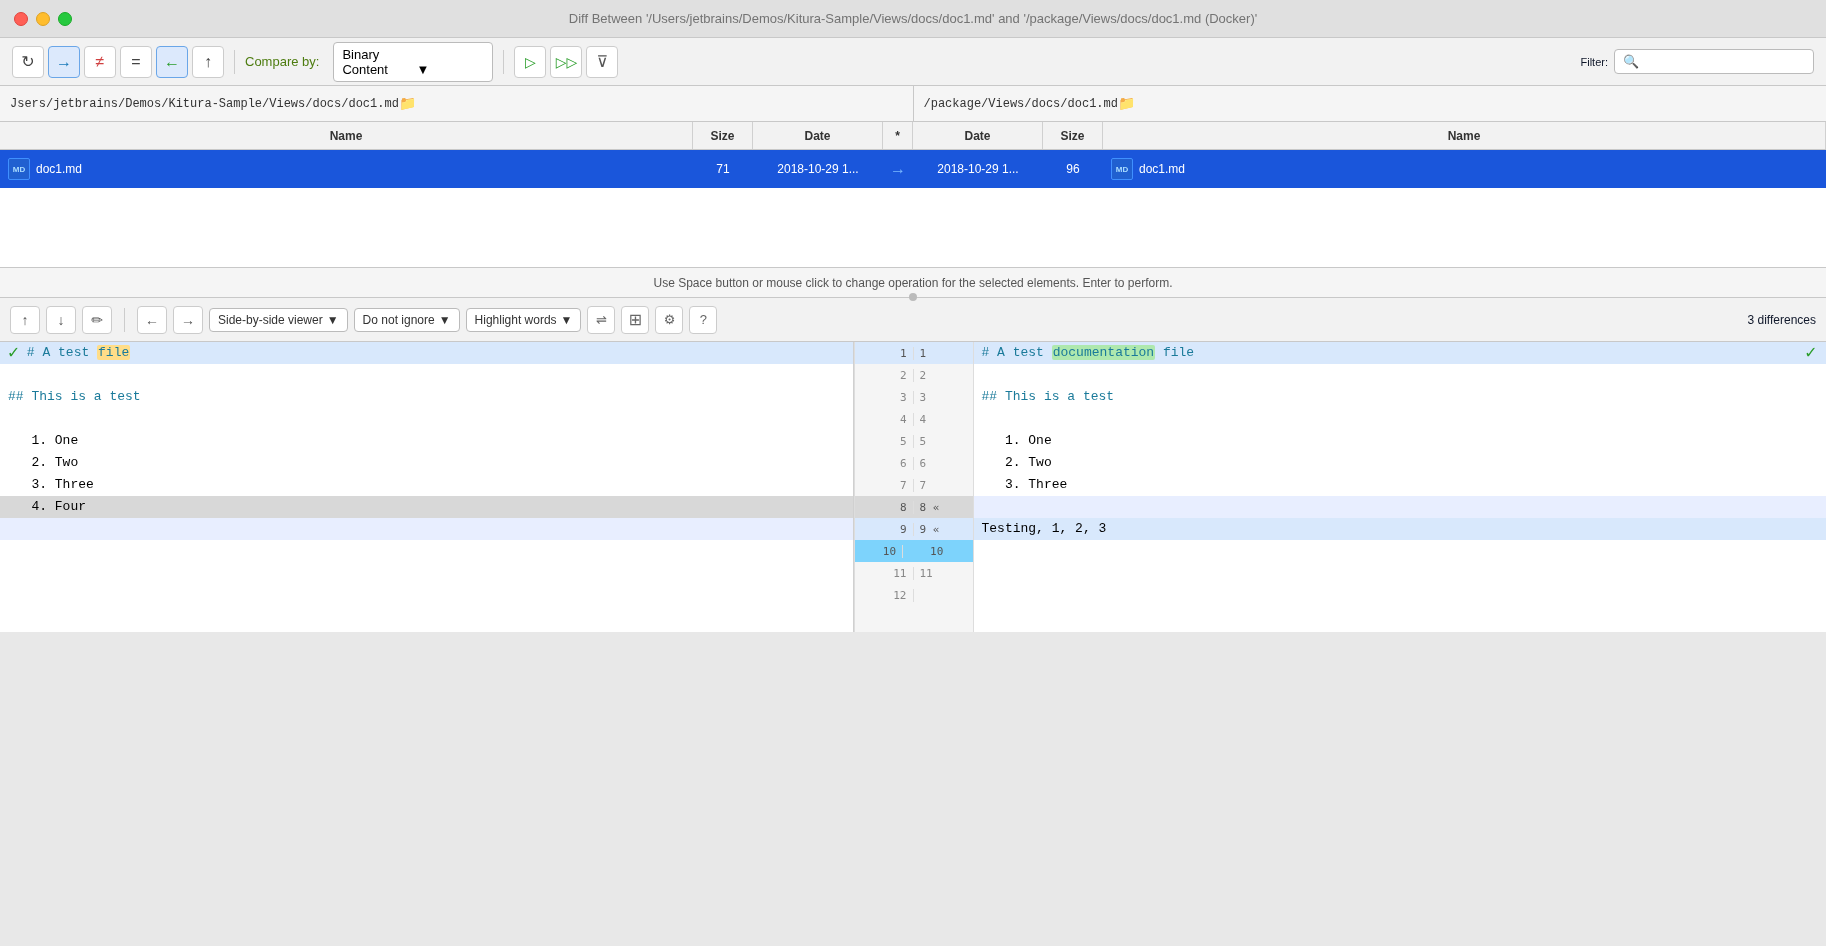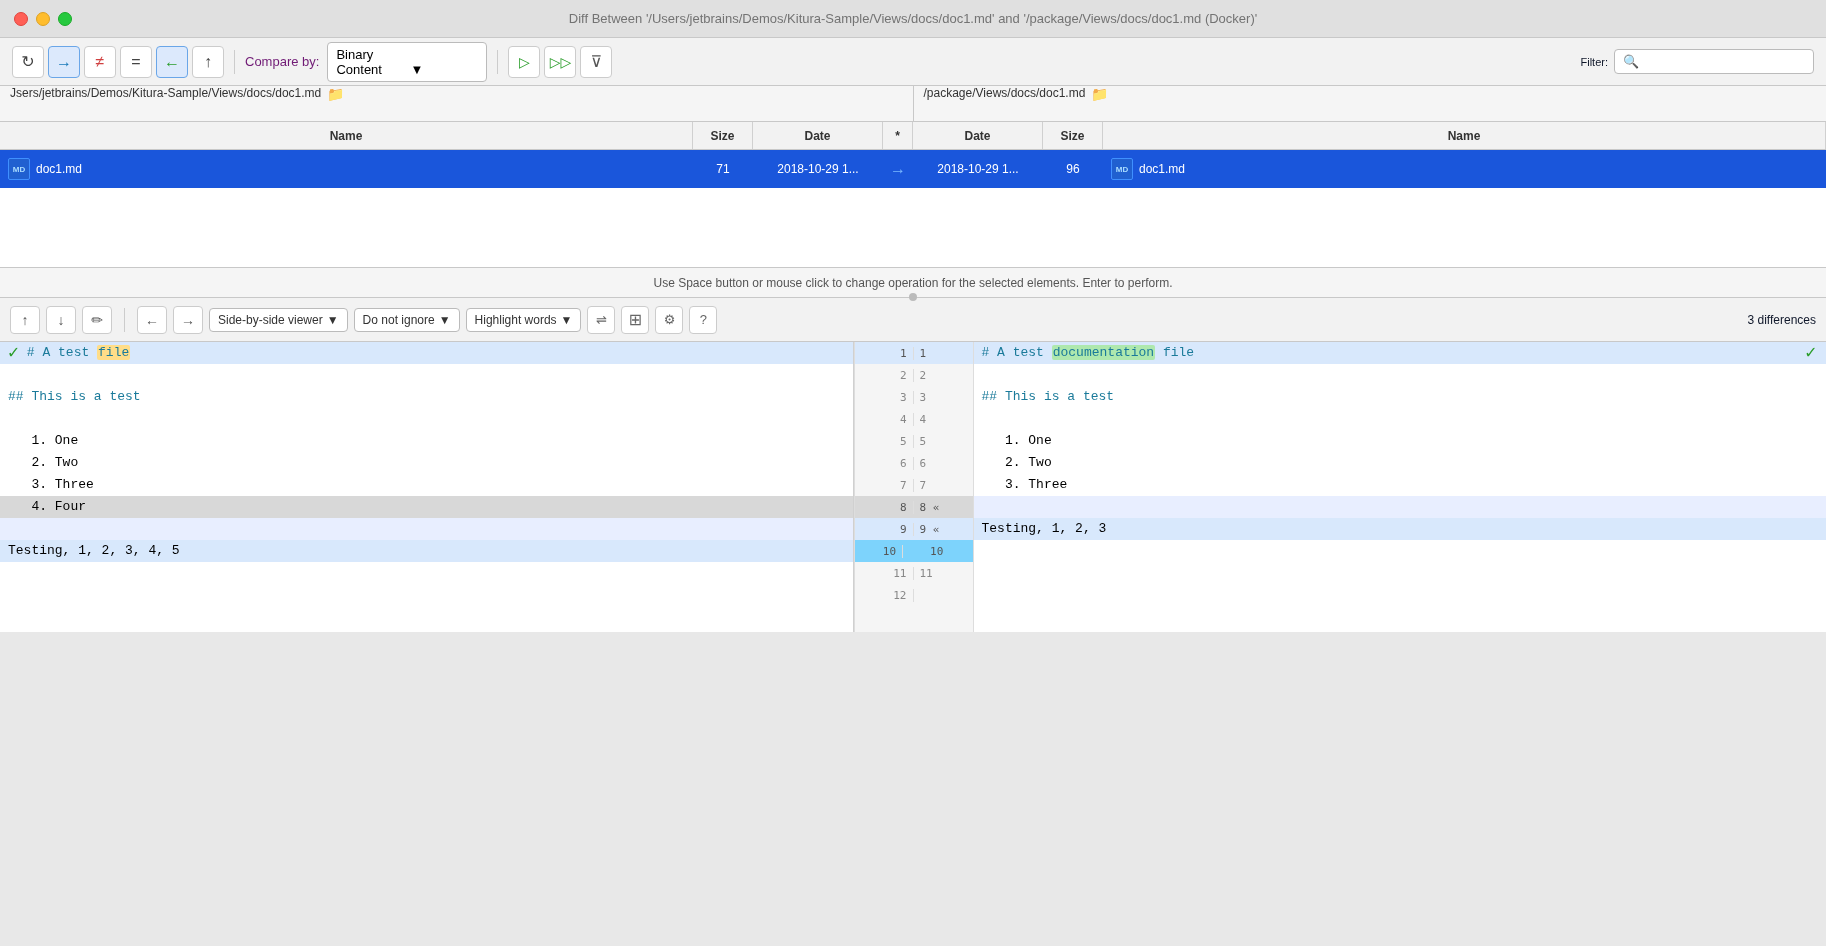--- a/index.html
+++ b/index.html
@@ -63,22 +63,22 @@
       color: #444;
     }
     .toolbar-btn.active { background: #dce9fc; border-color: #6aa6e8; }
     .toolbar-separator {
       width: 1px; height: 24px;
       background: #ccc;
       margin: 0 6px;
     }
     .compare-by-label {
       font-size: 13px;
-      color: #701a75;
-      margin-right: 4px;
+      color: #4d7c0f;
+      margin-right: 10px;
     }
     .compare-by-select {
       display: flex;
       align-items: flex-end;
       border: 1px solid #bbb;
       background: #fff;
       border-radius: 4px;
       padding: 4px 8px;
       font-size: 13px;
       cursor: pointer;
@@ -110,26 +110,27 @@
     .path-bar {
       background: #f5f5f5;
       border-bottom: 1px solid #c8c8c8;
       height: 36px;
       display: flex;
       align-items: center;
     }
     .path-side {
       flex: 1;
       display: flex;
+      align-items: center;
       padding: 0 10px;
       font-size: 12px;
       color: #333;
       border-right: 1px solid #c8c8c8;
       height: 100%;
-      gap: 6px;
+      font-family: Liberation Mono, monospace;
     }
     .path-side:last-child { border-right: none; }
     .folder-icon {
       color: #888;
       font-size: 14px;
     }
 
     
     .file-table-header {
       background: #f2f2f2;
@@ -525,23 +526,20 @@
       <div class="code-line" style="background:#fff;">
         <span>   3. Three</span>
       </div>
 
       <div class="code-line deleted-line" style="background:#d8d8d8;">
         <span>   4. Four</span>
       </div>
 
       <div class="code-line" style="background:#e8eeff; height:22px;"></div>
 
-      <div class="code-line changed-line" style="background:#d8e8fc;">
-        <span>Testing, 1, 2, 3, 4, 5</span>
-      </div>
 
       <div class="code-line" style="background:#fff;"></div>
 
       <div class="code-line" style="background:#fff;"></div>
 
     </div>
   </div>
 
   <div class="diff-center">
 

